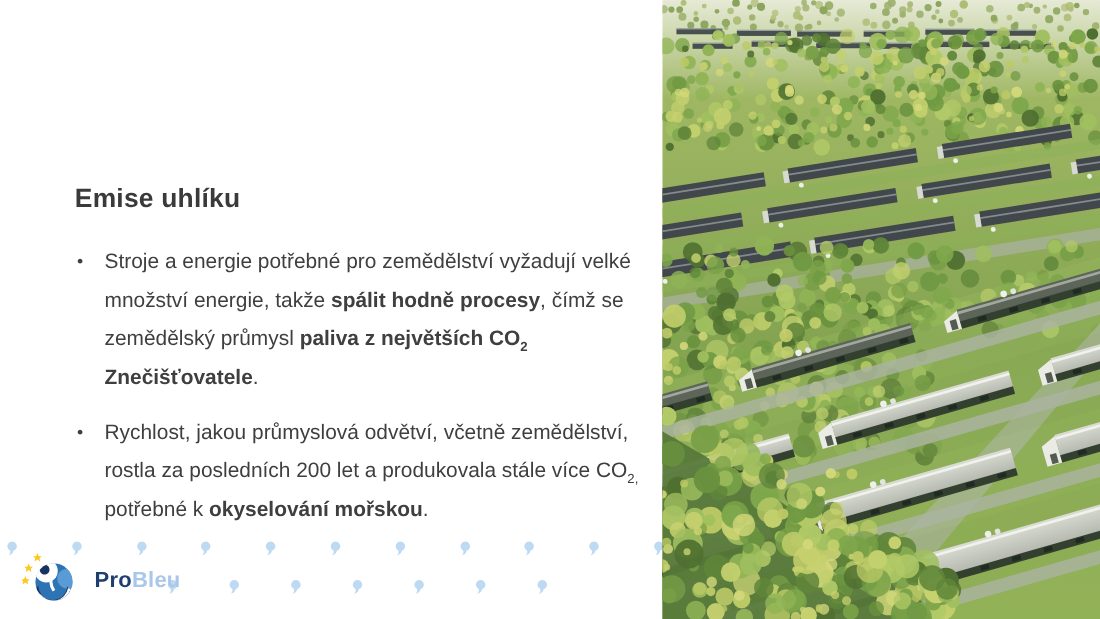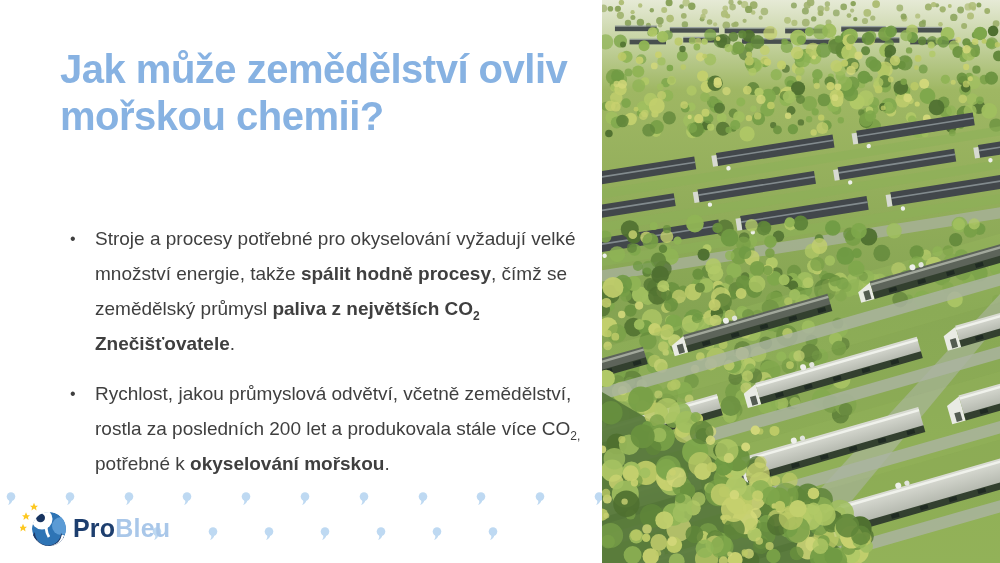--- a/index.html
+++ b/index.html
@@ -21,43 +21,40 @@
   .bullets{
     position:absolute;left:68px;top:221px;width:524px;margin:0;padding:0;list-style:none;
     font-size:19px;line-height:35px;color:var(--body-text,#3f3f3f);
   }
   .bullets li{position:relative;padding-left:27px;margin-bottom:15px;}
   .bullets .bullet{position:absolute;left:2px;top:0;font-size:16px;}
   .bullets .b{font-weight:bold;}
   .bullets sub{font-size:12px;line-height:0;}
   .logo{position:absolute;left:20px;top:502px;display:flex;align-items:center;}
   .logo-icon{width:52px;height:52px;}
-  .logo-text{font-size:25px;font-weight:bold;margin-left:1px;letter-spacing:0.2px;white-space:nowrap;}
+  .logo-text{font-size:20px;font-weight:bold;margin-left:14px;letter-spacing:0.2px;white-space:nowrap;}
   .logo-text .lt1{color:var(--logo-navy,#1d3e6e);}
   .logo-text .lt2{color:var(--logo-light,#a9c7e9);}
   .droplets{position:absolute;left:0;top:0;width:602px;height:563px;pointer-events:none;}
   .droplet{position:absolute;width:10px;height:14px;}
   .photo{position:absolute;left:602px;top:0;width:398px;height:563px;overflow:hidden;}
   .photo svg{display:block;}
 </style>
 </head>
 <body>
 
 <div class="slide">
 
   <div class="left-panel">
 
-    <h1 class="title">
-      <span>Jak může zemědělství ovliv</span>
-      <span>mořskou chemii?</span>
-    </h1>
 
+    <h2 class="section-heading">Emise uhlíku</h2>
 
     <ul class="bullets">
-      <li><span class="bullet">•</span><span>Stroje a procesy potřebné pro okyselování vyžadují velké množství energie, takže </span><span class="b">spálit hodně procesy</span><span>, čímž se zemědělský průmysl </span><span class="b">paliva z největších CO</span><sub class="b">2</sub><span class="b"> Znečišťovatele</span><span>.</span></li>
+      <li><span class="bullet">•</span><span>Stroje a energie potřebné pro zemědělství vyžadují velké množství energie, takže </span><span class="b">spálit hodně procesy</span><span>, čímž se zemědělský průmysl </span><span class="b">paliva z největších CO</span><sub class="b">2</sub><span class="b"> Znečišťovatele</span><span>.</span></li>
       <li><span class="bullet">•</span><span>Rychlost, jakou průmyslová odvětví, včetně zemědělství, rostla za posledních 200 let a produkovala stále více CO</span><sub>2,</sub><span> potřebné k </span><span class="b">okyselování mořskou</span><span>.</span></li>
     </ul>
 
     <div class="droplets" id="droplets">
         <div class="droplet" style="left: 6px; top: 492px;"><svg width="10" height="14" viewBox="0 0 10 14">
             <circle cx="5" cy="4.6" r="4.3" fill="#bed9f2"></circle>
             <path d="M3.0 8.0 C3.7 9.7 3.3 11.4 2.0 12.9 C4.6 12.1 6.1 10.4 6.3 8.2 Z" fill="#bed9f2"></path>
           </svg></div>
         <div class="droplet" style="left: 65px; top: 492px;"><svg width="10" height="14" viewBox="0 0 10 14">
             <circle cx="5" cy="4.6" r="4.3" fill="#bed9f2"></circle>

